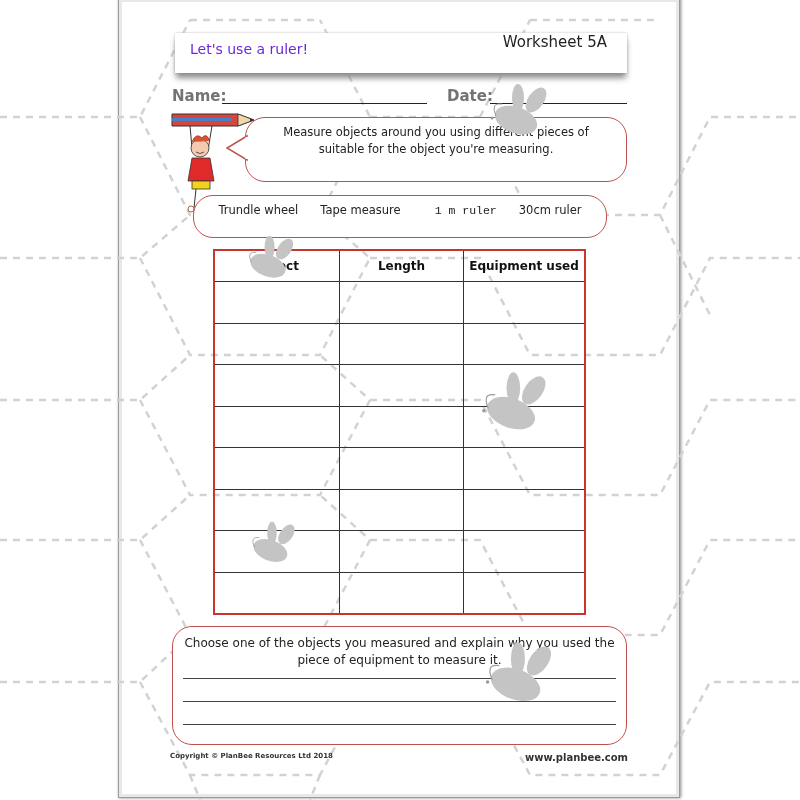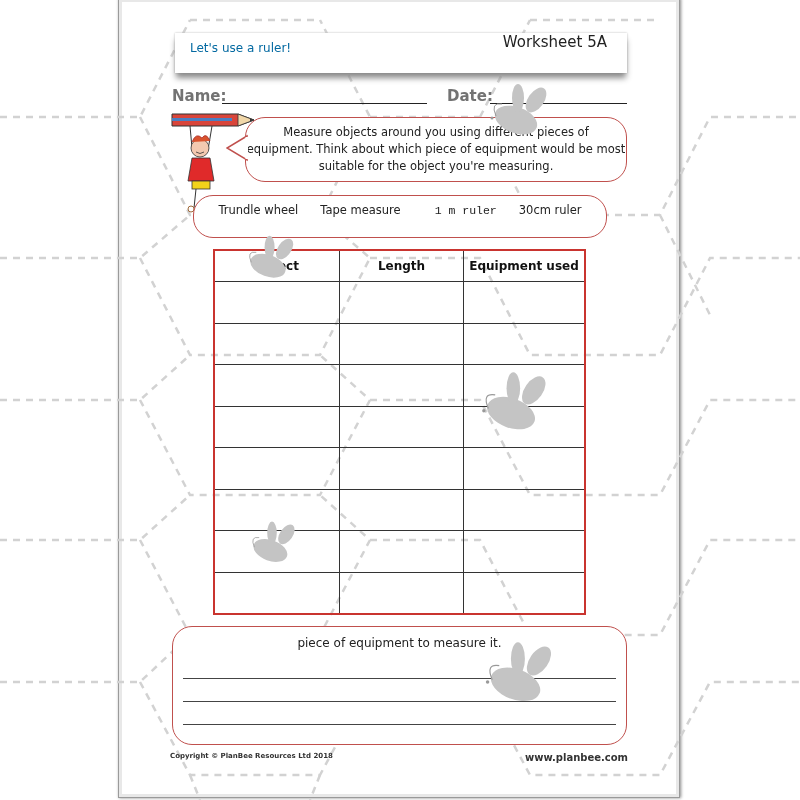--- a/index.html
+++ b/index.html
@@ -2,21 +2,21 @@
 <html><head>
 <meta charset="utf-8">
 <style>
   html, body { margin:0; padding:0; }
   body { width:800px; height:800px; background:#ffffff; position:relative; overflow:hidden; font-family:"DejaVu Sans", sans-serif; }
   .page { position:absolute; left:118px; top:-2px; width:562px; height:800px; background:#fff;
           border:1px solid #9a9a9a; box-shadow: inset 0 0 0 3px #e8e8e8, 1px 0 3px #888; box-sizing:border-box; }
   .hexbg { position:absolute; left:0; top:0; width:800px; height:800px; pointer-events:none; }
   .title-bar { position:absolute; left:175px; top:33px; width:452px; height:40px; background:#fff;
                box-shadow:0 6px 6px -1px #8a8a8a, 0 0 2px #bbb; }
-  .title-left { position:absolute; left:15px; top:8px; font-size:12px; color:#0369a1; }
+  .title-left { position:absolute; left:15px; top:8px; font-size:14px; color:#6d28d9; }
   .title-right { position:absolute; right:20px; top:0; font-size:15px; color:#222; }
   .name-row { position:absolute; top:87px; left:172px; font-weight:bold; font-size:15px; color:#737373; }
   .line { position:absolute; height:1px; background:#222; }
   .bubble { position:absolute; border:1.5px solid #c0504d; border-radius:20px; background:#fff; box-sizing:border-box;
             font-size:11.5px; color:#222; text-align:center; line-height:17px; }
   .equip { display:flex; justify-content:center; gap:22px; font-size:11.5px; color:#222; }
   table.grid { position:absolute; left:213px; top:249px; width:373px; border-collapse:collapse; border:2px solid #c9342f; }
   table.grid td, table.grid th { border:1px solid #333; padding:0; }
   table.grid th { height:30px; font-size:12px; font-weight:bold; color:#111; }
   table.grid td { height:40.5px; }
@@ -62,21 +62,20 @@
   <path d="M24,34 Q28,24 34,30 Q38,24 42,33" fill="#d9532e" stroke="#a33" stroke-width="0.8"></path>
   <path d="M28,44 Q32,47 36,44" stroke="#333" fill="none" stroke-width="0.8"></path>
   <polygon points="24,50 42,50 46,73 20,73" fill="#e02a2a" stroke="#333" stroke-width="0.8"></polygon>
   <rect x="24" y="73" width="18" height="8" fill="#f2d31a" stroke="#333" stroke-width="0.8"></rect>
   <line x1="28" y1="81" x2="26" y2="100" stroke="#333" stroke-width="1"></line>
   <circle cx="23" cy="101" r="3" fill="none" stroke="#a06a3a" stroke-width="1"></circle>
 </svg>
 
 <div class="bubble" style="left:245px; top:117px; width:382px; height:65px; padding-top:6px;">
   <div>Measure objects around you using different pieces of</div>
-  <div>equipment. Think about which piece of equipment would be most</div>
   <div>suitable for the object you're measuring.</div>
 </div>
 <svg style="position:absolute; left:226px; top:134px;" width="22" height="28">
   <polygon points="21,2 1,14 21,26" fill="#fff" stroke="#c0504d" stroke-width="1.5"></polygon>
   <line x1="21" y1="3" x2="21" y2="25" stroke="#fff" stroke-width="3"></line>
 </svg>
 
 <div class="bubble" style="left:193px; top:195px; width:414px; height:43px; padding-top:6px;">
   <div class="equip">
     <span>Trundle wheel</span>
@@ -132,20 +131,21 @@
       </tr>
     <tr>
         <td></td>
         <td></td>
         <td></td>
       </tr>
   </tbody>
 </table>
 
 <div class="bubble lines-box" style="left:172px; top:626px; width:455px; height:119px; padding-top:8px; font-size:12px;">
+  <div>Choose one of the objects you measured and explain why you used the</div>
   <div>piece of equipment to measure it.</div>
   <div class="wline" style="top:51px;"></div>
   <div class="wline" style="top:74px;"></div>
   <div class="wline" style="top:97px;"></div>
 </div>
 
 <span class="footer-left">Copyright © PlanBee Resources Ltd 2018</span>
 <span class="footer-right">www.planbee.com</span>
 
 <svg class="bee" style="left:478px; top:82px;" width="75" height="60" viewBox="0 0 75 60">

